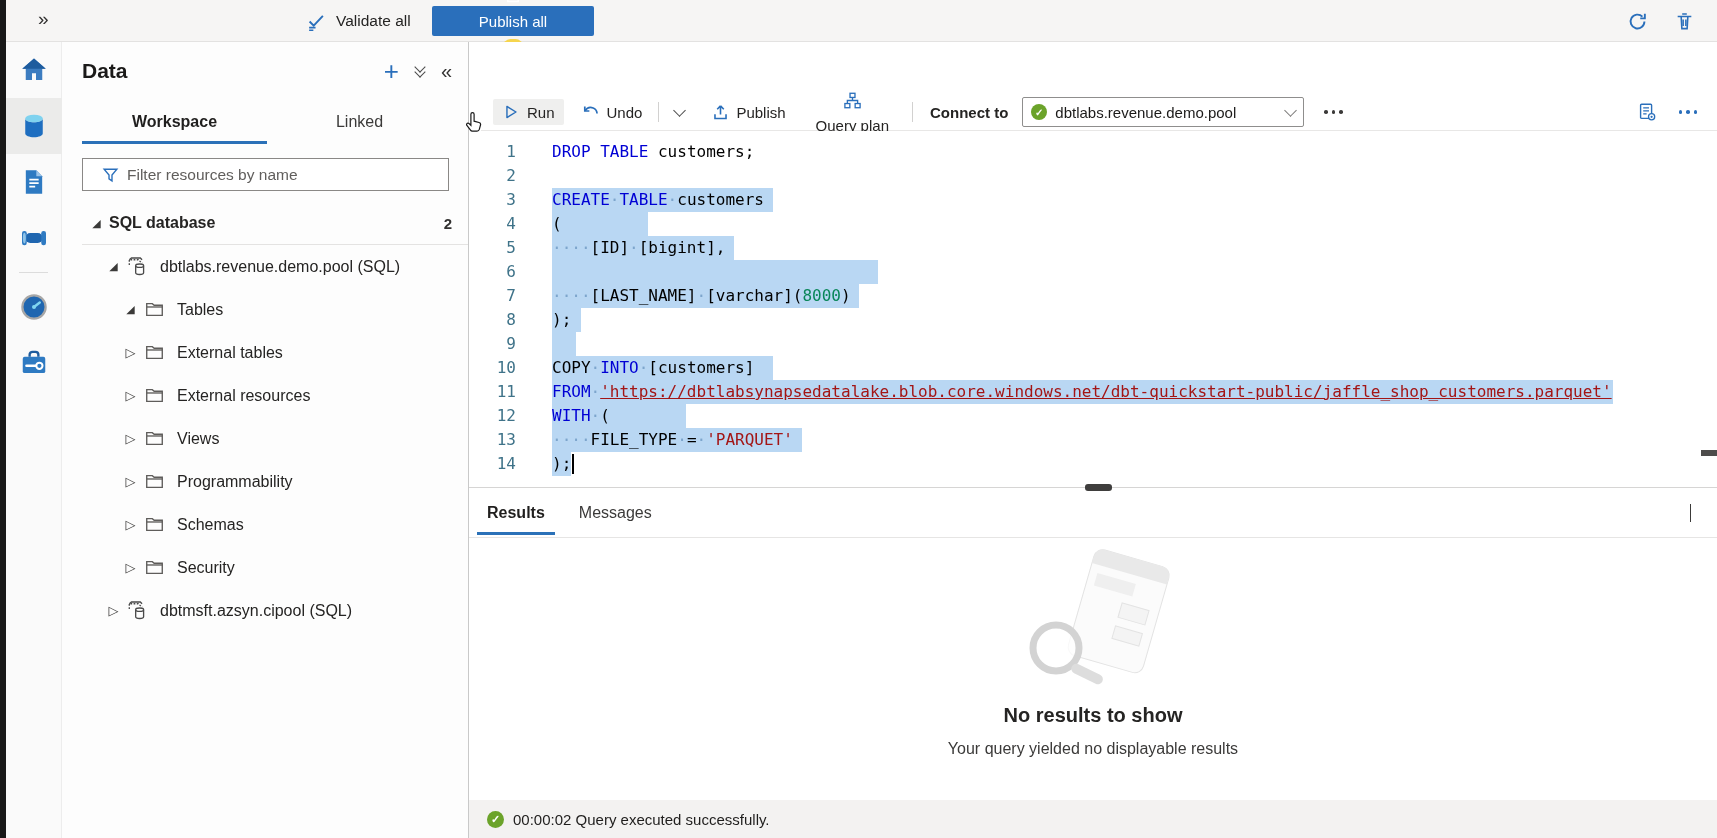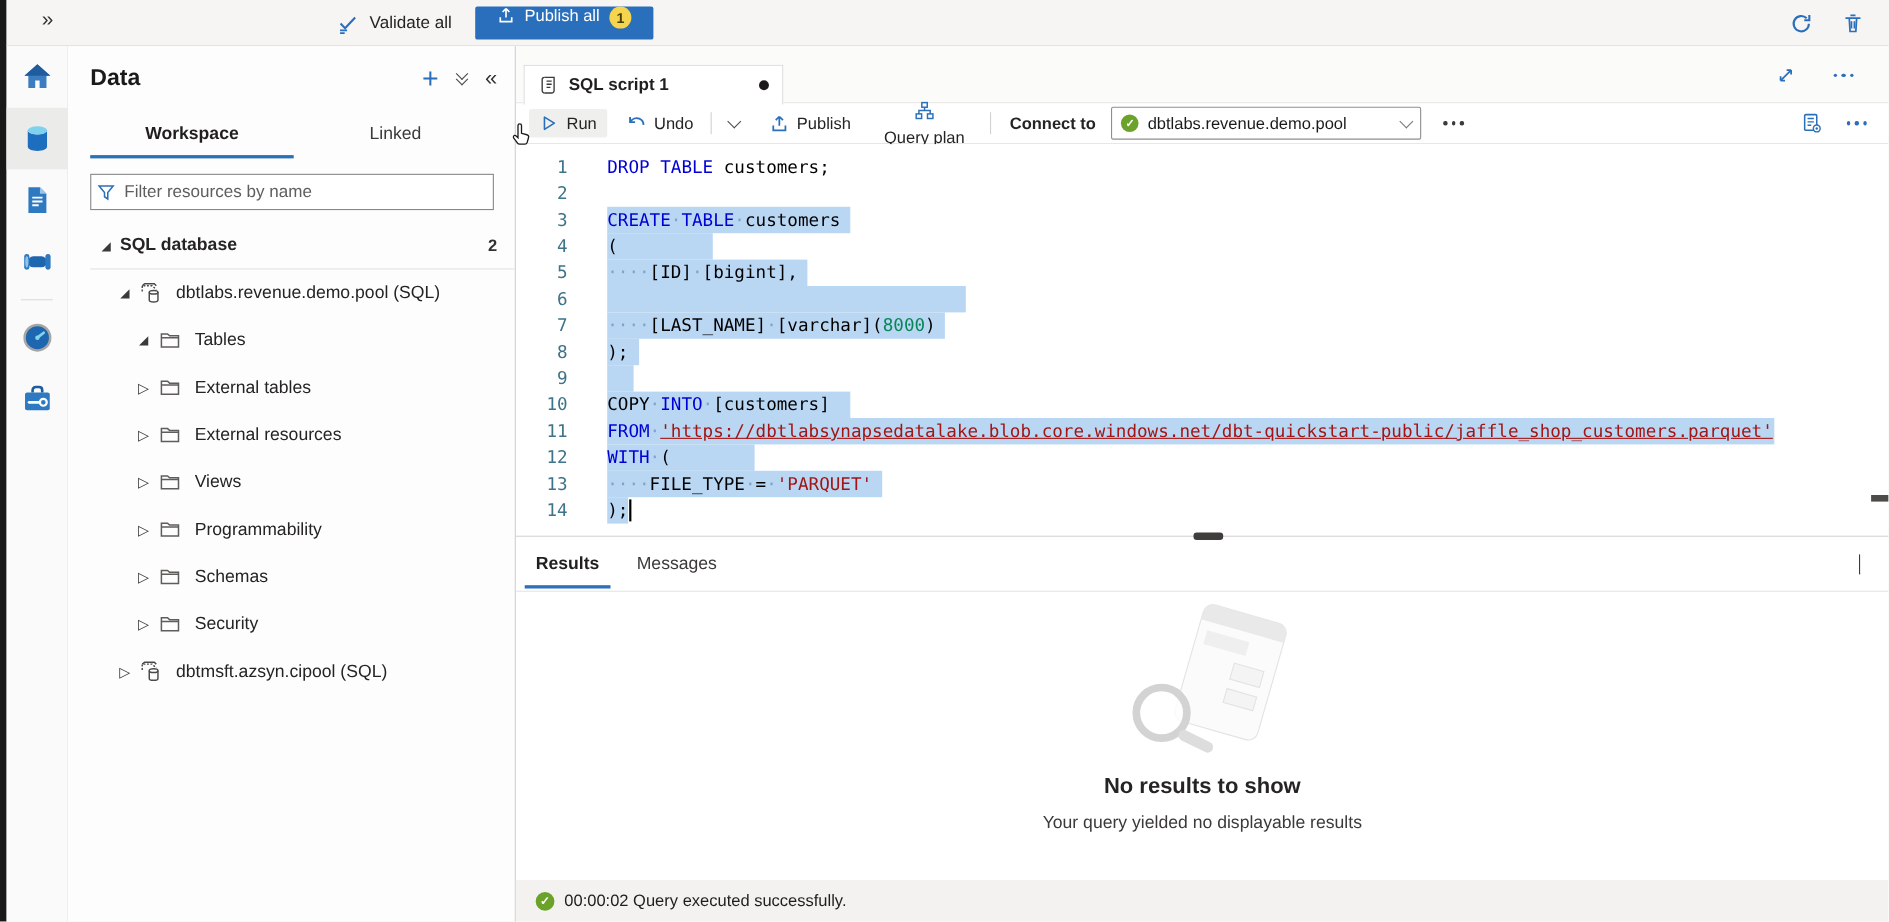--- a/index.html
+++ b/index.html
@@ -13,21 +13,21 @@
   
   .topbar { position:absolute; left:6px; top:0; right:0; height:42px; background:#f6f5f4; border-bottom:1px solid #e3e2e1; }
   .topbar .dbl-chev { position:absolute; left:32px; top:8px; font-size:19px; color:#323130; cursor:pointer; }
   .tb-group { position:absolute; top:0; height:42px; display:flex; align-items:center; gap:9px; font-size:15.5px; color:#252423; cursor:pointer; }
   .tb-mode { left:95px; }
   .tb-validate { left:299px; }
   .chev { width:9px; height:9px; border-right:1.6px solid #4a4a4a; border-bottom:1.6px solid #4a4a4a; transform:rotate(45deg); margin-top:-4px; }
   .chev.up { transform:rotate(-135deg); margin-top:6px; }
   .tb-mode .chev { margin-left:22px; }
   .publish-btn { position:absolute; left:426px; top:6px; height:30px; width:162px; background:#2a6fbb; border:none; border-radius:2px;
-                 color:#fff; font-size:15px; font-family:inherit; display:flex; justify-content:center; gap:9px; cursor:pointer; }
+                 color:#fff; font-size:15px; font-family:inherit; display:flex; align-items:center; justify-content:center; gap:9px; cursor:pointer;flex-direction:column; }
   .publish-badge { background:#f6d54e; color:#4a4005; min-width:20px; height:20px; border-radius:10px; font-size:13px; font-weight:bold;
                    display:flex; align-items:center; justify-content:center; padding:0 5px; }
   .tb-right { position:absolute; right:22px; top:0; height:42px; display:flex; align-items:center; gap:26px; }
   .icon-btn { display:flex; align-items:center; justify-content:center; cursor:pointer; }
 
   
   .rail { position:absolute; left:6px; top:42px; width:56px; bottom:0; background:#fafafa; border-right:1px solid #ededed; }
   .rail-item { width:56px; height:56px; display:flex; align-items:center; justify-content:center; cursor:pointer; }
   .rail-item.selected { background:#ebebea; }
   .rail-divider { height:1px; background:#dcdcdc; margin:6px 13px; }
@@ -39,21 +39,21 @@
   .dp-actions { margin-left:auto; display:flex; align-items:center; gap:17px; }
   .plus-ic { color:#2a6fbb; font-size:26px; font-weight:300; line-height:20px; cursor:pointer; }
   .collapse-all { display:flex; flex-direction:column; gap:-2px; cursor:pointer; }
   .collapse-all .chev { width:8px; height:8px; margin-top:-3px; }
   .dbl-left { font-size:20px; color:#323130; cursor:pointer; }
   .dp-tabs { position:absolute; left:20px; right:16px; top:58px; height:44px; display:flex; }
   .dp-tab { flex:1; display:flex; align-items:flex-end; justify-content:center; padding-bottom:10px; font-size:16px; color:#3b3a39;
             border-bottom:3px solid transparent; cursor:pointer; }
   .dp-tab.active { font-weight:bold; color:#201f1e; border-bottom-color:#2b71b8; }
   .dp-filter { position:absolute; left:20px; right:19px; top:116px; height:33px; border:1px solid #8a8886; background:#fff;
-               display:flex; align-items:center; padding:0 5px; gap:8px; }
+               display:flex; align-items:center; padding:0 19px; gap:8px; }
   .dp-filter input { border:none; outline:none; flex:1; font-size:15.5px; font-family:inherit; color:#252423; background:transparent; }
   .dp-filter input::placeholder { color:#605e5c; }
   .dp-tree { position:absolute; left:0; right:0; top:160px; bottom:0; overflow:hidden; }
   .tree-row { height:43px; margin-left:20px; display:flex; align-items:center; font-size:16px; color:#252423; cursor:pointer; }
   .tree-row.hdr { border-bottom:1px solid #e4e3e2; }
   .tree-row.hdr .tree-label { font-weight:bold; }
   .tree-exp { width:17px; text-align:center; font-size:11px; color:#3b3a39; flex:none; }
   .tree-exp.collapsed { font-size:13px; }
   .tree-ic { width:22px; height:22px; margin:0 8px 0 4px; flex:none; display:flex; align-items:center; justify-content:center; }
   .tree-label { margin-left:4px; white-space:nowrap; }
@@ -61,21 +61,21 @@
 
   
   .editor { position:absolute; left:469px; top:42px; right:0; bottom:0; background:#fff; }
   .tabstrip { position:absolute; left:0; right:0; top:0; height:52px; background:#fbfbfa; border-bottom:1px solid #e5e4e3; }
   .doc-tab { position:absolute; left:7px; top:17px; width:236px; height:36px; background:#fff; border:1px solid #e1e0df; border-bottom:none;
              display:flex; align-items:center; padding:0 12px; gap:9px; cursor:pointer; z-index:2; }
   .doc-tab-title { font-size:15.5px; font-weight:bold; color:#201f1e; }
   .dirty-dot { margin-left:auto; width:9px; height:9px; border-radius:50%; background:#1b1a19; }
   .strip-icons { position:absolute; right:26px; top:18px; display:flex; gap:29px; align-items:center; }
 
-  .toolbar { position:absolute; left:0; right:0; top:52px; height:37px; background:#fff; border-bottom:1px solid #e8e7e6;
+  .toolbar { position:absolute; left:12px; right:0; top:52px; height:37px; background:#fff; border-bottom:1px solid #e8e7e6;
              display:flex; align-items:center; padding:0 12px; font-size:15px; color:#252423; }
   .tool-item { display:flex; align-items:center; gap:7px; padding:4px 9px; border-radius:2px; cursor:pointer; white-space:nowrap; }
   .tool-item.hover { background:#efefee; }
   .tool-sep { width:1px; height:20px; background:#d2d1d0; margin:0 7px; }
   .connect-label { font-weight:bold; margin:0 6px 0 10px; }
   .pool-select { display:flex; align-items:center; gap:8px; border:1px solid #8f8e8d; border-radius:2px; background:#fff;
                  height:30px; width:282px; padding:0 8px; margin-left:8px; cursor:pointer; }
   .pool-select .val { flex:1; font-size:15px; color:#1b1a19; white-space:nowrap; overflow:hidden; }
   .pool-select .chev { border-color:#7a7978; }
   .ok-circle { width:17px; height:17px; border-radius:50%; background:#6ba32a; color:#fff; font-size:11px; font-weight:bold;
@@ -346,46 +346,20 @@
               <path d="M8.8 8.8v6.4c0 .9 1.6 1.6 3.6 1.6s3.6-.7 3.6-1.6V8.8"></path>
             </svg>
           </span>
           <span class="tree-label">dbtmsft.azsyn.cipool (SQL)</span>
         </div>
       </div>
   </div>
 
   <div class="editor">
 
-    <div class="tabstrip">
-      <div class="doc-tab">
-        <span>
-          <svg width="19" height="19" viewBox="0 0 20 20" fill="none" stroke="#3b3a39" stroke-width="1.3">
-              <path d="M6.2 2.5h9.3v12.6a2.3 2.3 0 0 1-2.3 2.3H6.4"></path>
-              <path d="M6.2 2.5A2.1 2.1 0 0 0 4.1 4.6v10.5a2.3 2.3 0 0 0 2.3 2.3"></path>
-              <path d="M8.3 6h4.9M8.3 9h4.9M8.3 12h3.7"></path>
-            </svg>
-        </span>
-        <span class="doc-tab-title">SQL script 1</span>
-        <span class="dirty-dot"></span>
-      </div>
-      <div class="strip-icons">
-        <span class="icon-btn">
-          <svg width="17" height="17" viewBox="0 0 16 16" fill="none" stroke="#2a6fbb" stroke-width="1.5">
-              <path d="M3.5 12.5 12.5 3.5"></path>
-              <path d="M3.5 12.5v-3.8M3.5 12.5h3.8M12.5 3.5v3.8M12.5 3.5H8.7"></path>
-            </svg>
-        </span>
-        <span class="dots blue">
-            <i></i>
-            <i></i>
-            <i></i>
-          </span>
-      </div>
-    </div>
 
     <div class="toolbar">
       <div class="tool-item hover">
         <span>
           <svg width="18" height="18" viewBox="0 0 20 20">
               <path d="M5.5 3.8v12.4L15.5 10z" fill="none" stroke="#2a6fbb" stroke-width="1.6" stroke-linejoin="round"></path>
             </svg>
         </span>
         <span>Run</span>
       </div>

